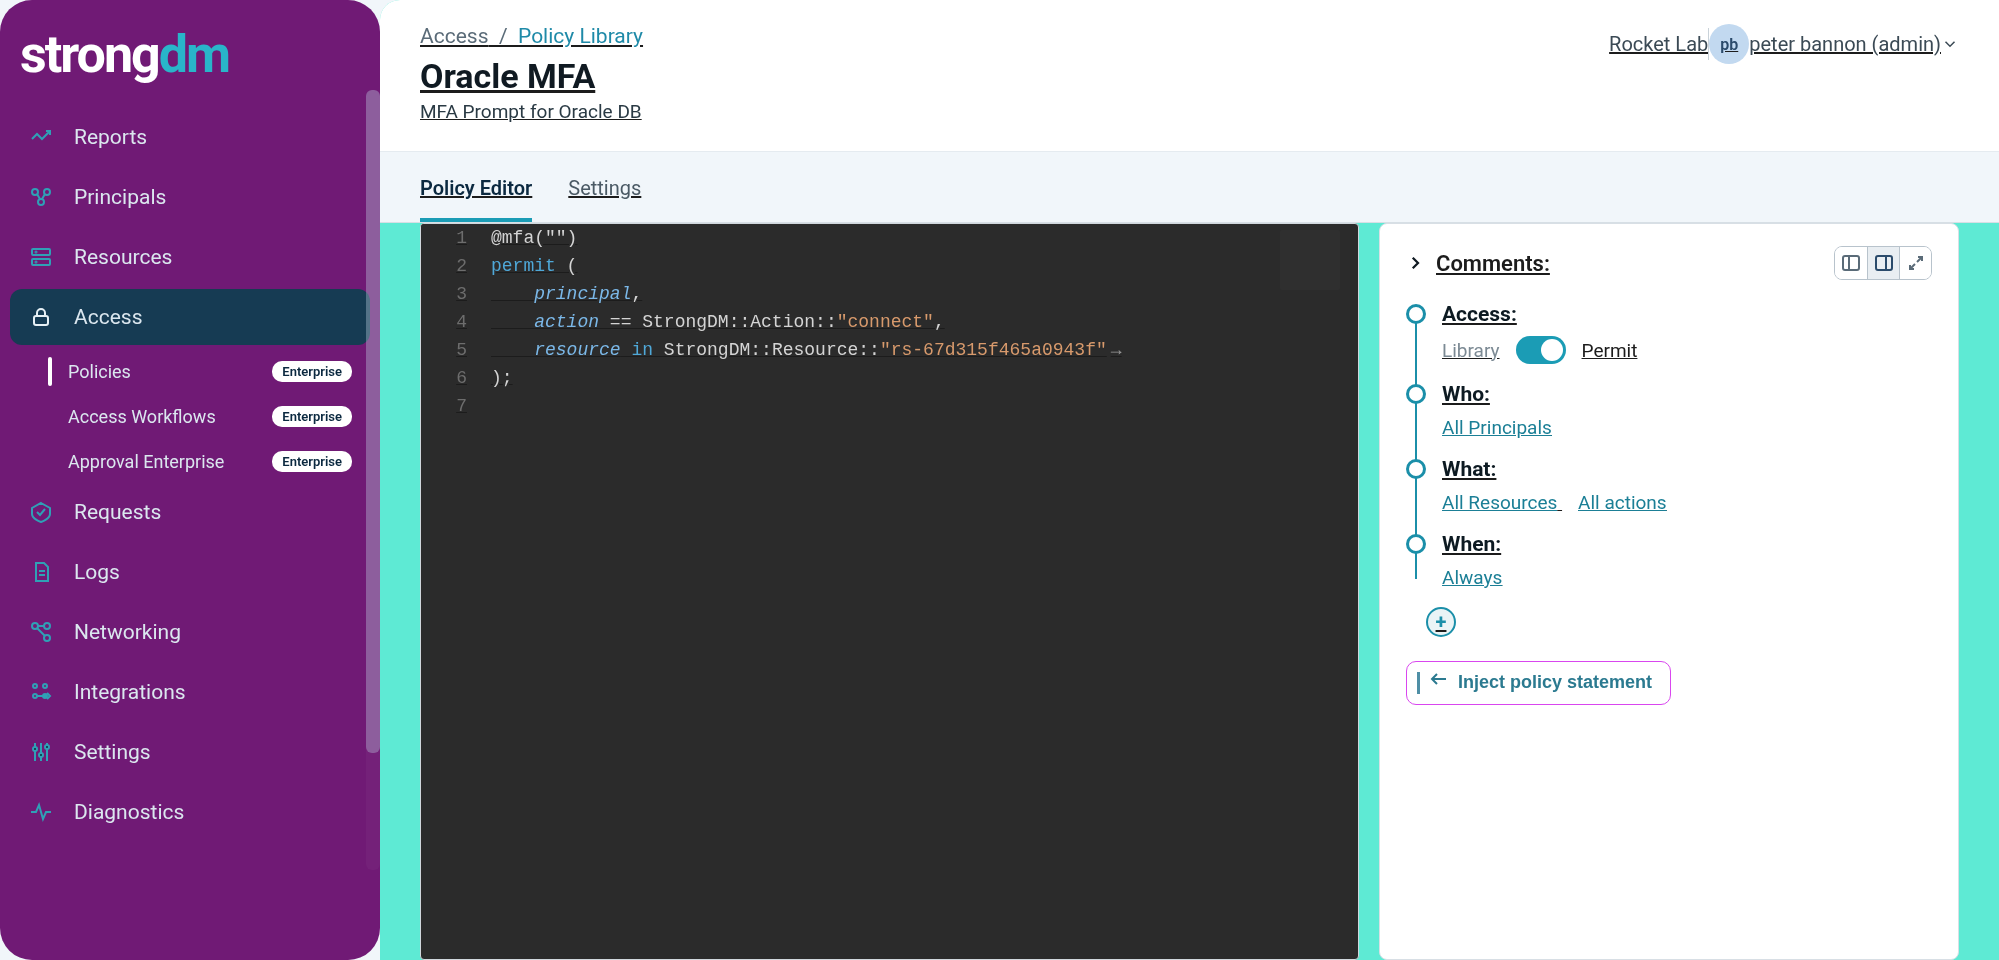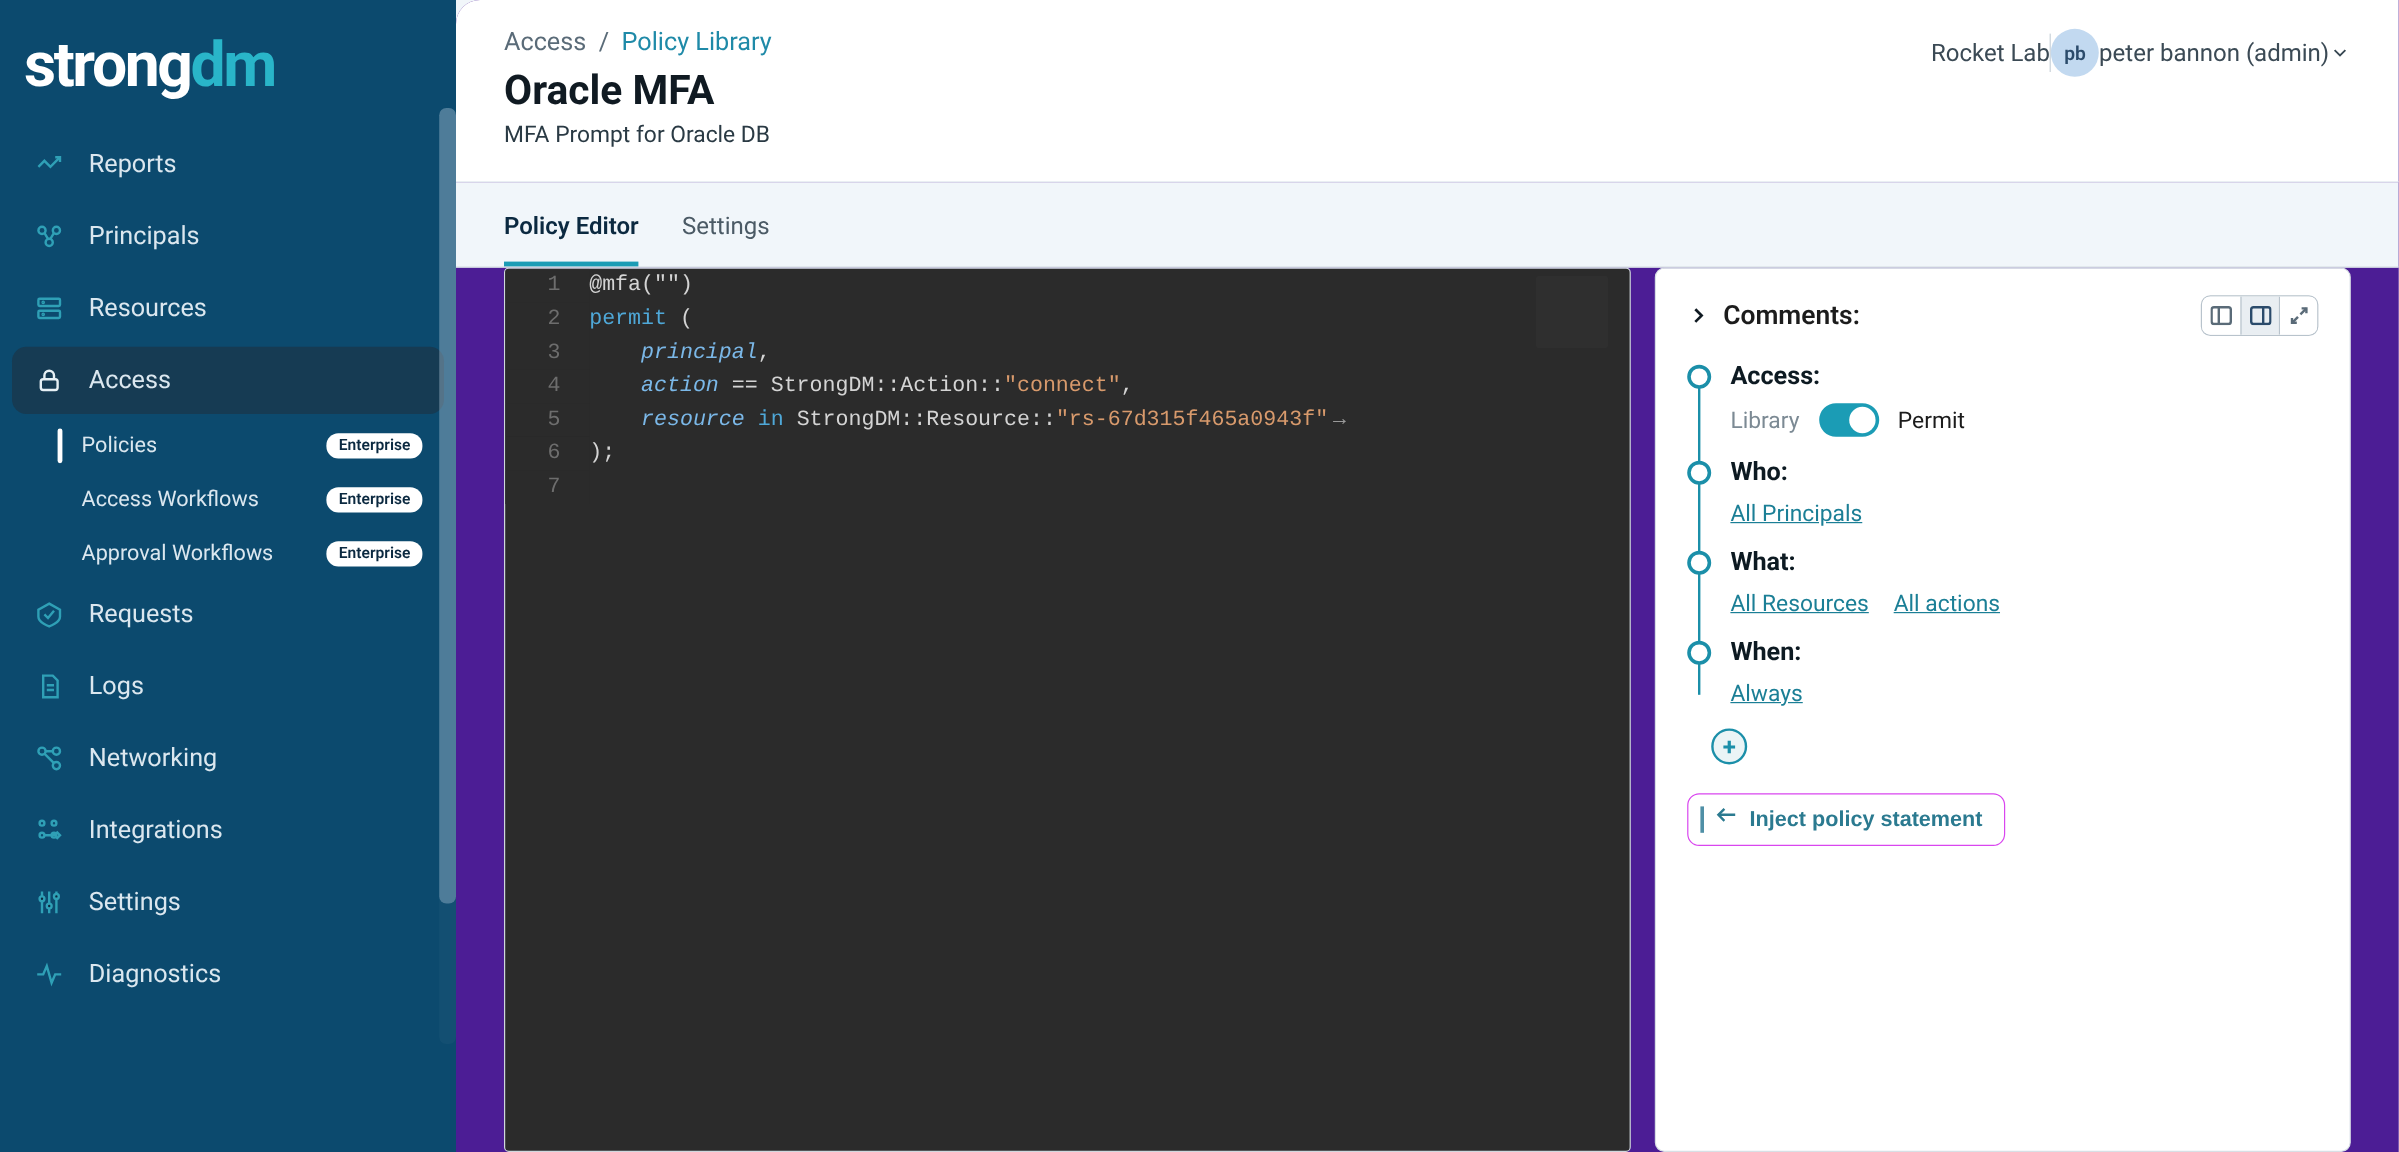--- a/index.html
+++ b/index.html
@@ -10,25 +10,26 @@
     overflow: hidden;
   }
   .app {
     display: flex;
     width: 100%;
     height: 960px;
   }
   
   .sidebar {
     width: 380px;
-    background: #0c4a6e;
+    background: #701a75;
     color: #e6f0f5;
     padding: 24px 10px 0 10px;
     flex-shrink: 0;
     position: relative;
+    border-radius: 32px;
   }
   .sidebar-inner-scroll {
     position: absolute;
     right: 0;
     top: 90px;
     bottom: 90px;
     width: 14px;
     background: rgba(255,255,255,0.03);
     border-radius: 6px;
   }
@@ -101,24 +102,25 @@
     font-size: 13px;
     font-weight: 600;
     padding: 3px 10px;
     border-radius: 10px;
   }
   
   .main {
     flex: 1;
     display: flex;
     flex-direction: column;
-    background: #4c1d95;
+    background: #5eead4;
     border-top-left-radius: 20px;
     margin-top: 0px;
     overflow: hidden;
+    text-decoration: underline;
   }
   .header {
     background: #ffffff;
     padding: 24px 40px 28px 40px;
     border-bottom: 1px solid #e5ebf0;
   }
   .header-top {
     display: flex;
     justify-content: space-between;
     align-items: flex-start;
@@ -438,21 +440,21 @@
     <div class="nav-sub">
       <div class="nav-sub-item active">
         <span>Policies</span>
         <span class="badge-ent">Enterprise</span>
       </div>
       <div class="nav-sub-item">
         <span>Access Workflows</span>
         <span class="badge-ent">Enterprise</span>
       </div>
       <div class="nav-sub-item">
-        <span>Approval Workflows</span>
+        <span>Approval Enterprise</span>
         <span class="badge-ent">Enterprise</span>
       </div>
     </div>
 
     <div class="nav-item">
       <span class="icon">
         <svg width="24" height="24" viewBox="0 0 24 24" fill="none" stroke="#2fa0b6" stroke-width="2">
             <path d="M12 3l9 5v6c0 5-9 8-9 8s-9-3-9-8V8l9-5z"></path>
             <polyline points="8 12 11 15 16 9"></polyline>
           </svg>

